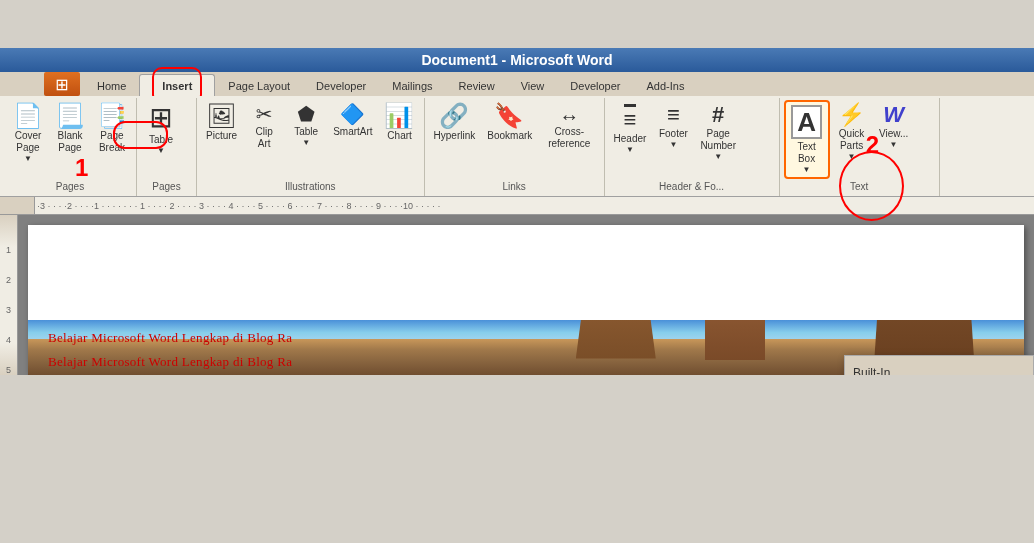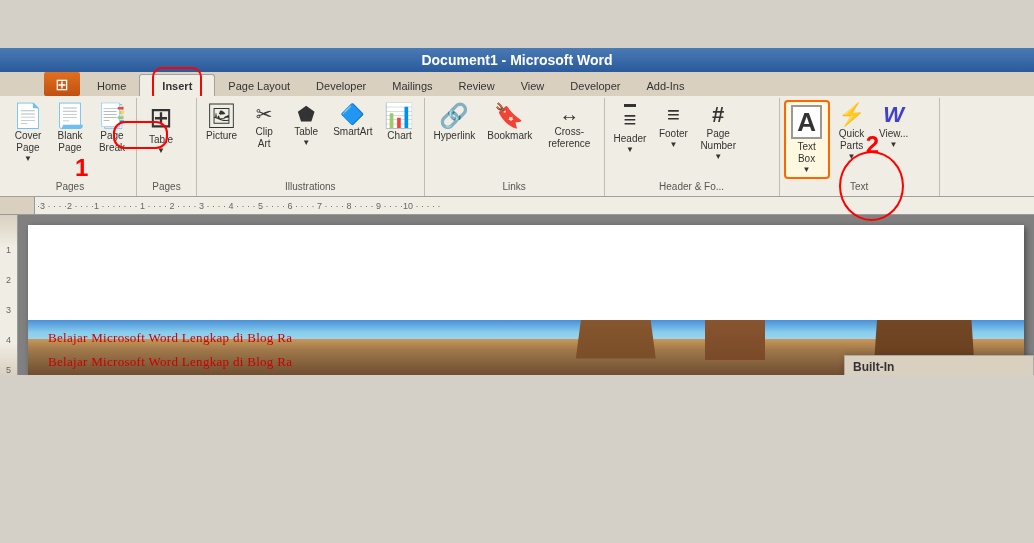--- a/index.html
+++ b/index.html
@@ -127,23 +127,23 @@
       right: 0;
       top: 140px;
       width: 190px;
       background: #f5f5f5;
       border: 1px solid #aaa;
       box-shadow: 2px 2px 8px rgba(0,0,0,0.3);
       z-index: 100;
     }
     .builtin-header {
       background: #d9d0c0;
-      padding: 4px 8px;
+      padding: 10px 8px;
       font-size: 12px;
-      font-weight: bold;
+      font-weight: normal;
       color: #333;
       border-bottom: 1px solid #aaa;
     }
 
     
     .doc-area {
       position: relative;
       display: flex;
       flex: 1;
       background: #808080;

